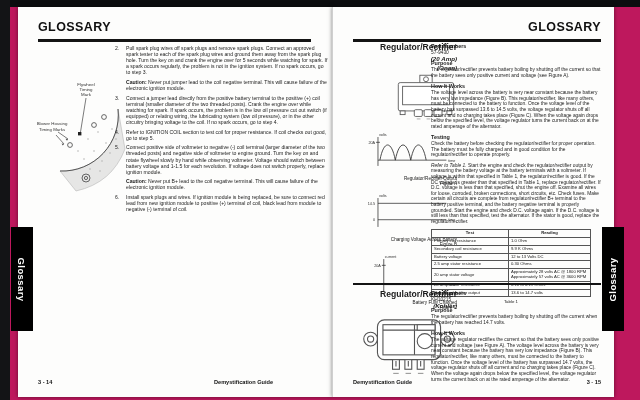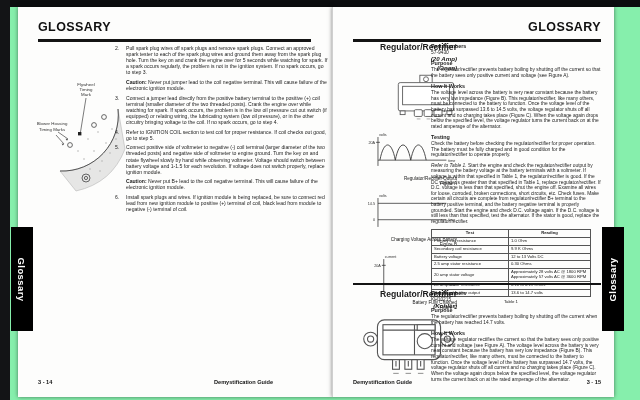--- a/index.html
+++ b/index.html
@@ -1,16 +1,16 @@
 <!DOCTYPE html>
 <html><head>
 <meta charset="utf-8">
 <style>
   html,body{margin:0;padding:0;background:#3a3d42;}
-  .stage{position:relative;width:640px;height:400px;overflow:hidden;background:#86efac;
+  .stage{position:relative;width:640px;height:400px;overflow:hidden;background:#be185d;
          font-family:"Liberation Sans",sans-serif;color:#1b1b1b;}
   .topbar{position:absolute;left:0;top:0;width:640px;height:7px;background:#0c0d0f;}
   .leftedge{position:absolute;left:0;top:0;width:10px;height:400px;background:#131416;}
   .page{position:absolute;top:7px;height:390px;background:#fdfdfc;box-shadow:0 0 4px rgba(0,0,0,.5);}
   .page-left{left:18px;width:314px;}
   .page-right{left:332px;width:281px;border-left:1px solid #cfcfcf;}
   .tab{position:absolute;background:#000;color:#fff;display:flex;align-items:center;justify-content:center;z-index:5;}
   .tab-left{left:11px;top:227px;width:22px;height:104px;}
   .tab-right{left:602px;top:227px;width:22px;height:104px;}
   .tab span{font-size:9.5px;font-weight:bold;white-space:nowrap;letter-spacing:.4px;}

